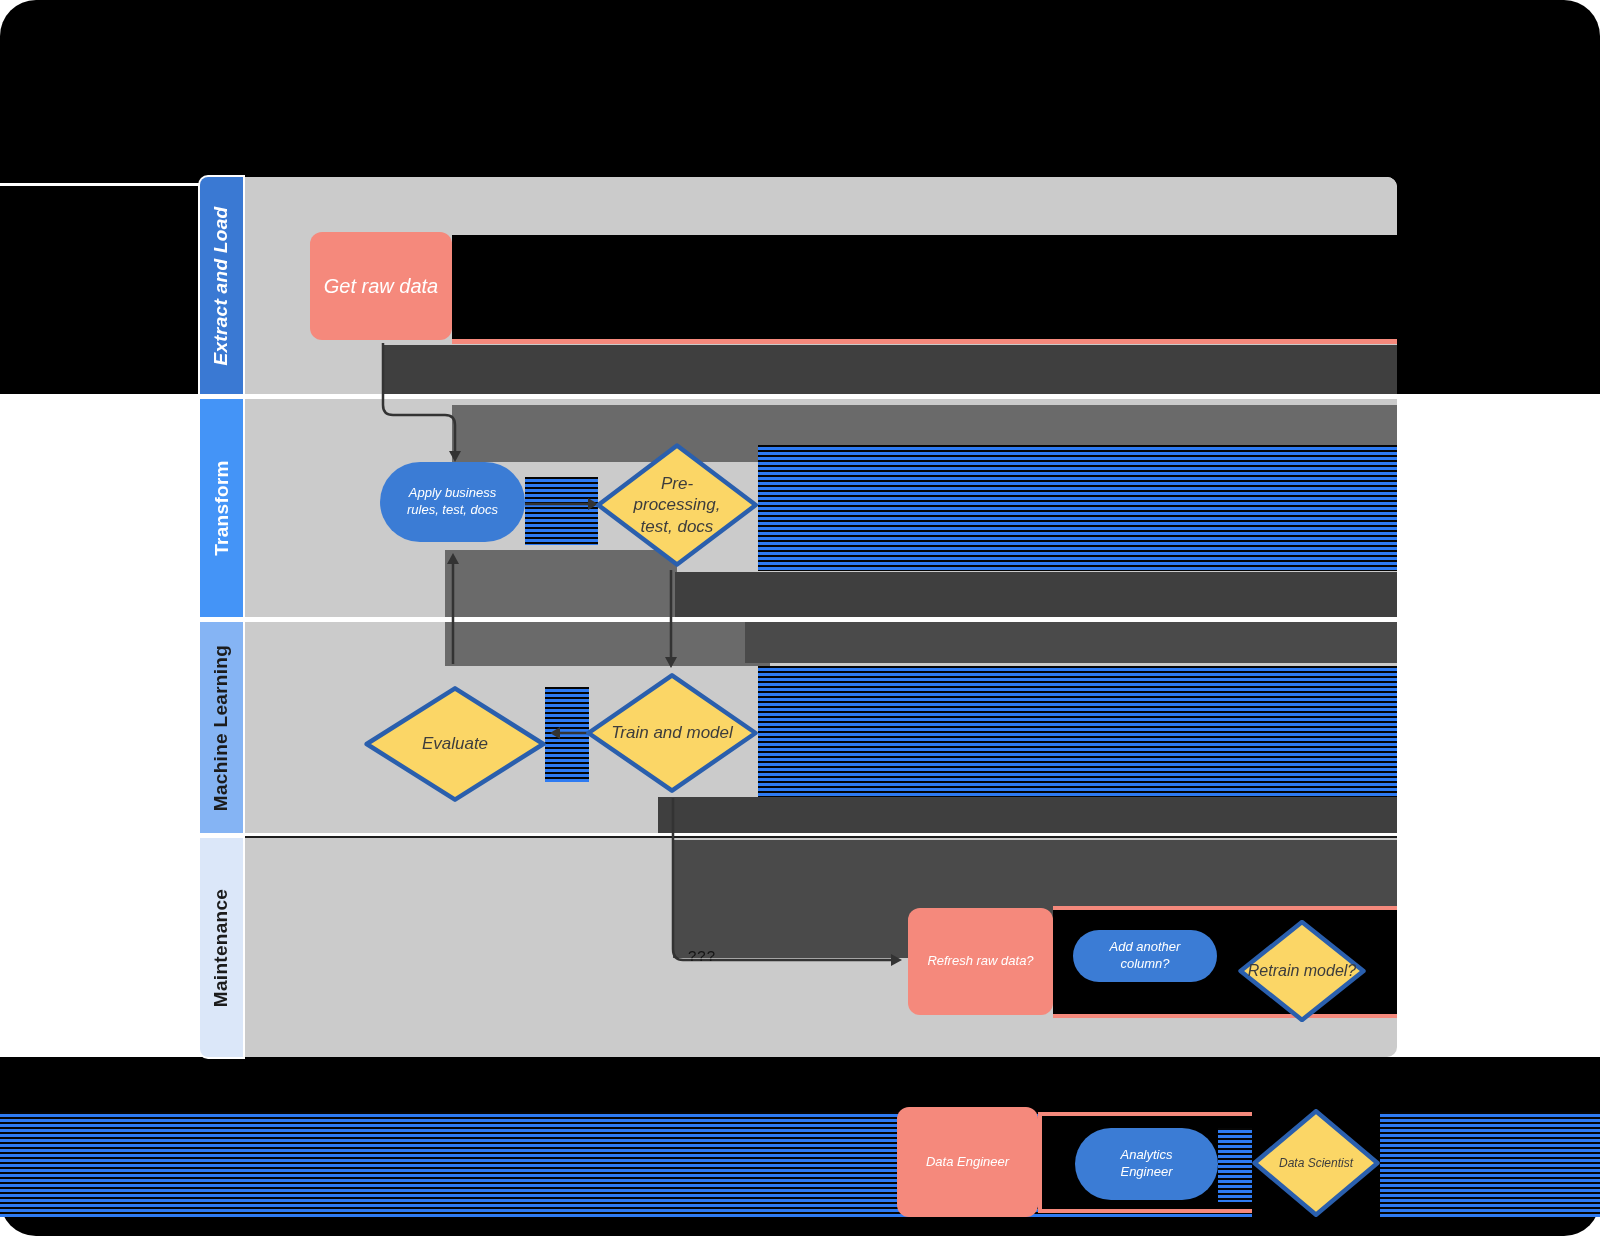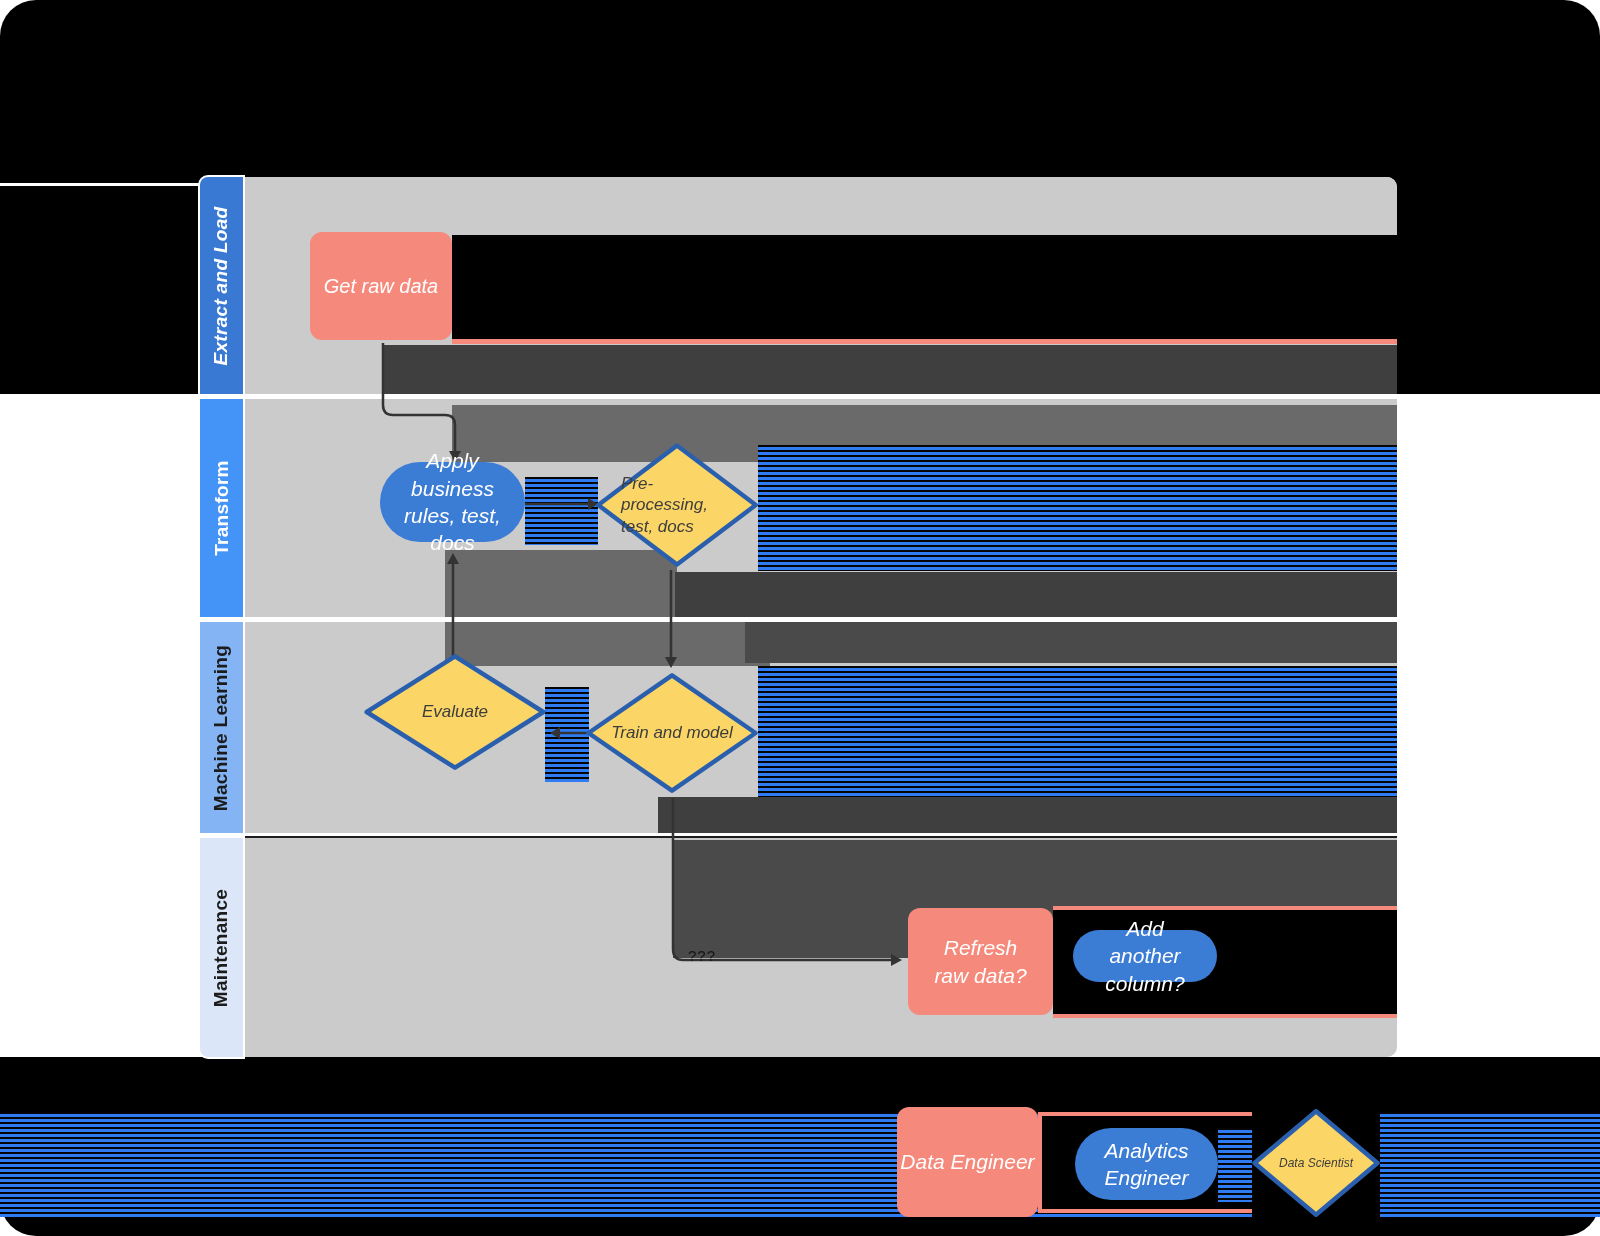--- a/index.html
+++ b/index.html
@@ -28,27 +28,27 @@
 
   
   .ov-black{background:#000;}
   .ov-d1{background:var(--dark1);}
   .ov-d2{background:var(--dark2);}
   .ov-d3{background:var(--dark3);}
   .salmon-line{background:var(--salmon);}
 
   
   .node{display:flex;align-items:center;justify-content:center;text-align:center;
-        font-style:italic;font-size:21px;line-height:1.3;color:#fff;}
+        font-style:italic;font-size:13px;line-height:1.3;color:#fff;}
   .node-rect{background:var(--salmon);border-radius:12px;}
   .node-stadium{background:var(--shape_blue);border-radius:40px;}
   .diamond{background:transparent;}
   .diamond svg{position:absolute;left:0;top:0;width:100%;height:100%;}
   .diamond .dlabel{position:absolute;inset:0;display:flex;align-items:center;
-        justify-content:center;font-style:italic;font-size:17px;
+        justify-content:center;text-align:center;font-style:italic;font-size:17px;
         line-height:1.25;color:#3d3d3d;padding:0 26px;}
   .edge-label{font-size:15px;color:#141414;letter-spacing:1px;}
 
   
   .legend-frame{border:4px solid var(--salmon);background:#000;}
 </style>
 </head>
 <body>
 
 <div class="abs band-top"></div>
@@ -127,21 +127,21 @@
     <span>Apply business rules, test, docs</span>
   </div>
 
   <div class="abs diamond" style="left:395px;top:266px;width:164px;height:124px;">
     <svg viewBox="0 0 100 100" preserveAspectRatio="none">
       <polygon points="50,2 98,50 50,98 2,50" fill="var(--yellow)" stroke="var(--diamond_border)" stroke-width="4.5" stroke-linejoin="round" vector-effect="non-scaling-stroke"></polygon>
     </svg>
     <div class="dlabel">Pre-processing, test, docs</div>
   </div>
 
-  <div class="abs diamond" style="left:163px;top:477px;width:184px;height:116px;">
+  <div class="abs diamond" style="left:163px;top:509px;width:184px;height:116px;">
     <svg viewBox="0 0 100 100" preserveAspectRatio="none">
       <polygon points="50,2 98,50 50,98 2,50" fill="var(--yellow)" stroke="var(--diamond_border)" stroke-width="4.5" stroke-linejoin="round" vector-effect="non-scaling-stroke"></polygon>
     </svg>
     <div class="dlabel">Evaluate</div>
   </div>
 
   <div class="abs diamond" style="left:385px;top:496px;width:174px;height:120px;">
     <svg viewBox="0 0 100 100" preserveAspectRatio="none">
       <polygon points="50,2 98,50 50,98 2,50" fill="var(--yellow)" stroke="var(--diamond_border)" stroke-width="4.5" stroke-linejoin="round" vector-effect="non-scaling-stroke"></polygon>
     </svg>
@@ -149,20 +149,26 @@
   </div>
 
   <div class="abs node node-rect" style="left:708px;top:731px;width:145px;height:107px;padding:18px 16px;box-sizing:border-box;">
     <span>Refresh raw data?</span>
   </div>
 
   <div class="abs node node-stadium" style="left:873px;top:753px;width:144px;height:52px;padding:0 18px;box-sizing:border-box;border-radius:36px;">
     <span>Add another column?</span>
   </div>
 
+  <div class="abs diamond" style="left:1038px;top:743px;width:128px;height:102px;">
+    <svg viewBox="0 0 100 100" preserveAspectRatio="none">
+      <polygon points="50,2 98,50 50,98 2,50" fill="var(--yellow)" stroke="var(--diamond_border)" stroke-width="4.5" stroke-linejoin="round" vector-effect="non-scaling-stroke"></polygon>
+    </svg>
+    <div class="dlabel" style="padding:0 8px;font-size:16px;">Retrain model?</div>
+  </div>
 </div>
 
 <div class="abs legend-frame" style="left:1038px;top:1112px;width:322px;height:101px;box-sizing:border-box;"></div>
 <div class="abs stripes" style="left:1218px;top:1128px;width:38px;height:74px;"></div>
 
 <div class="abs node node-rect" style="left:897px;top:1107px;width:141px;height:110px;">
   <span>Data Engineer</span>
 </div>
 
 <div class="abs node node-stadium" style="left:1075px;top:1128px;width:143px;height:72px;padding:16px 20px;box-sizing:border-box;border-radius:36px;">

